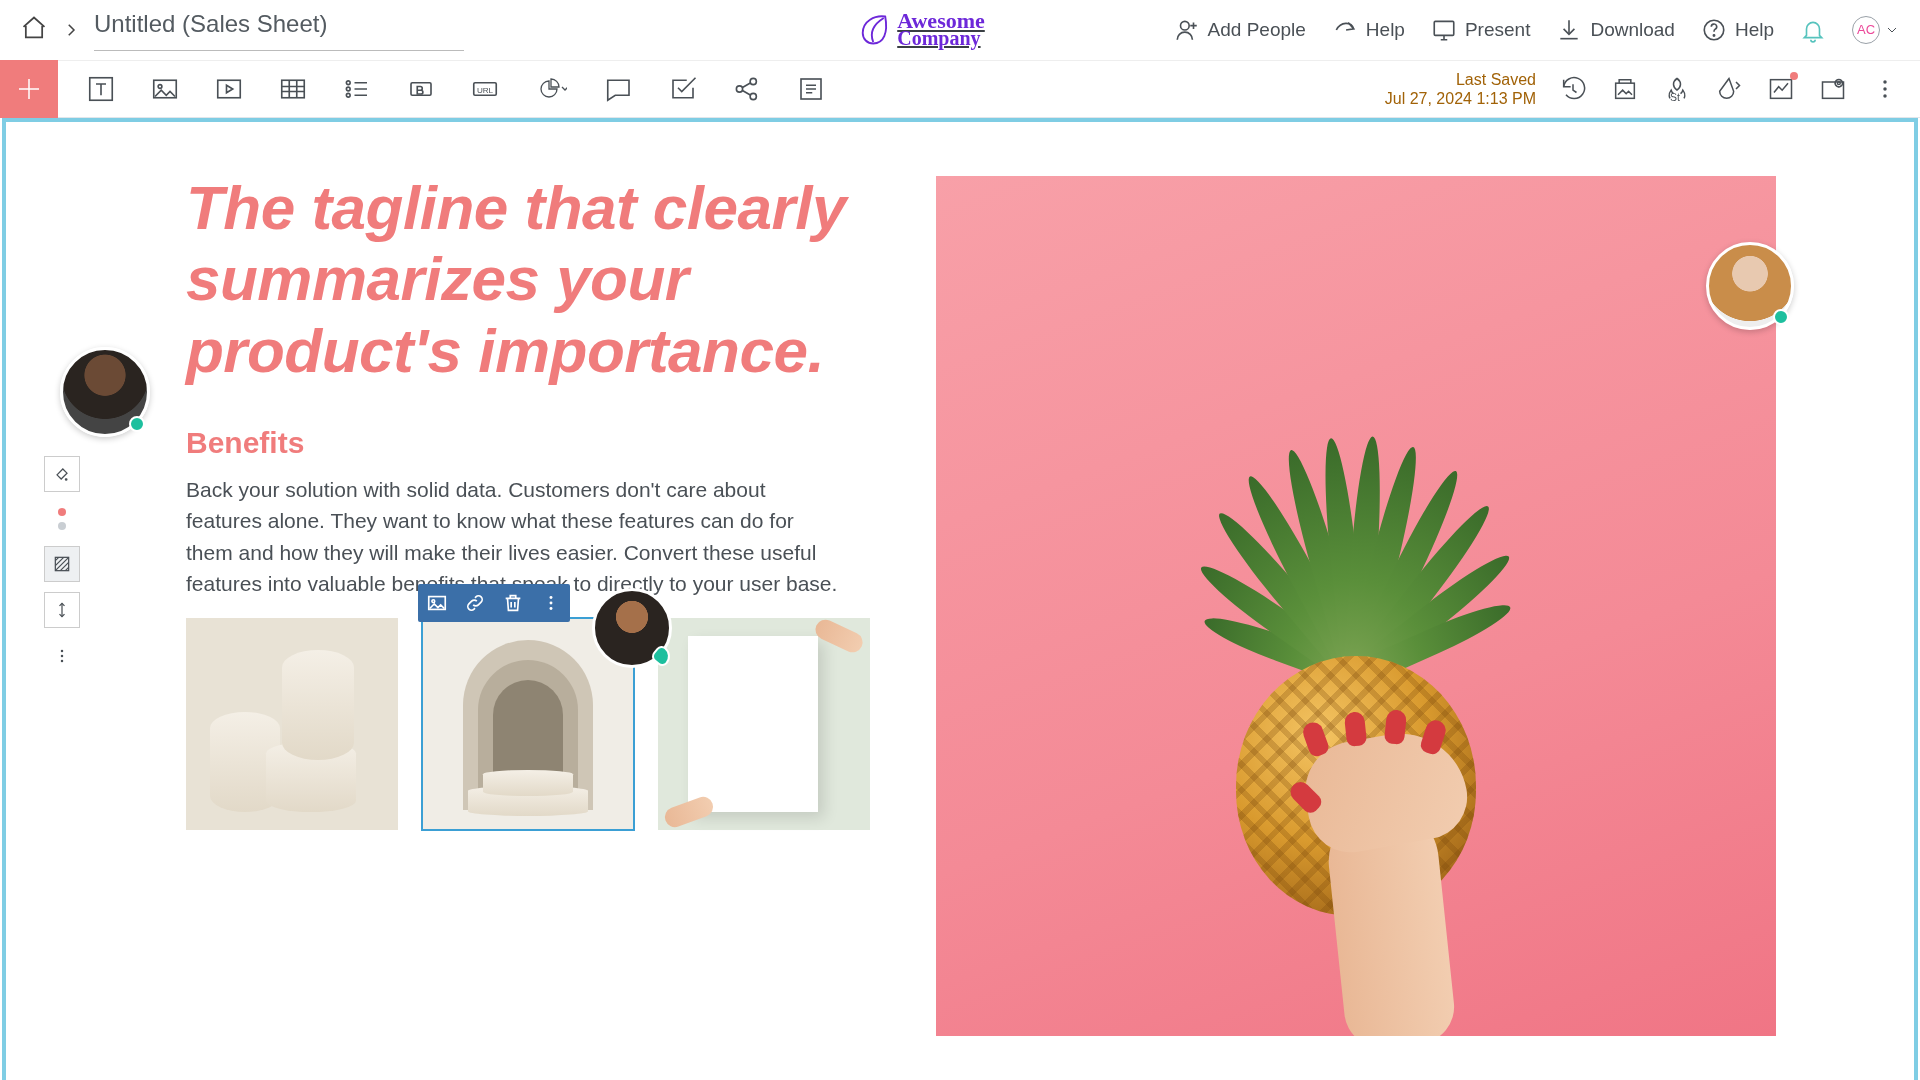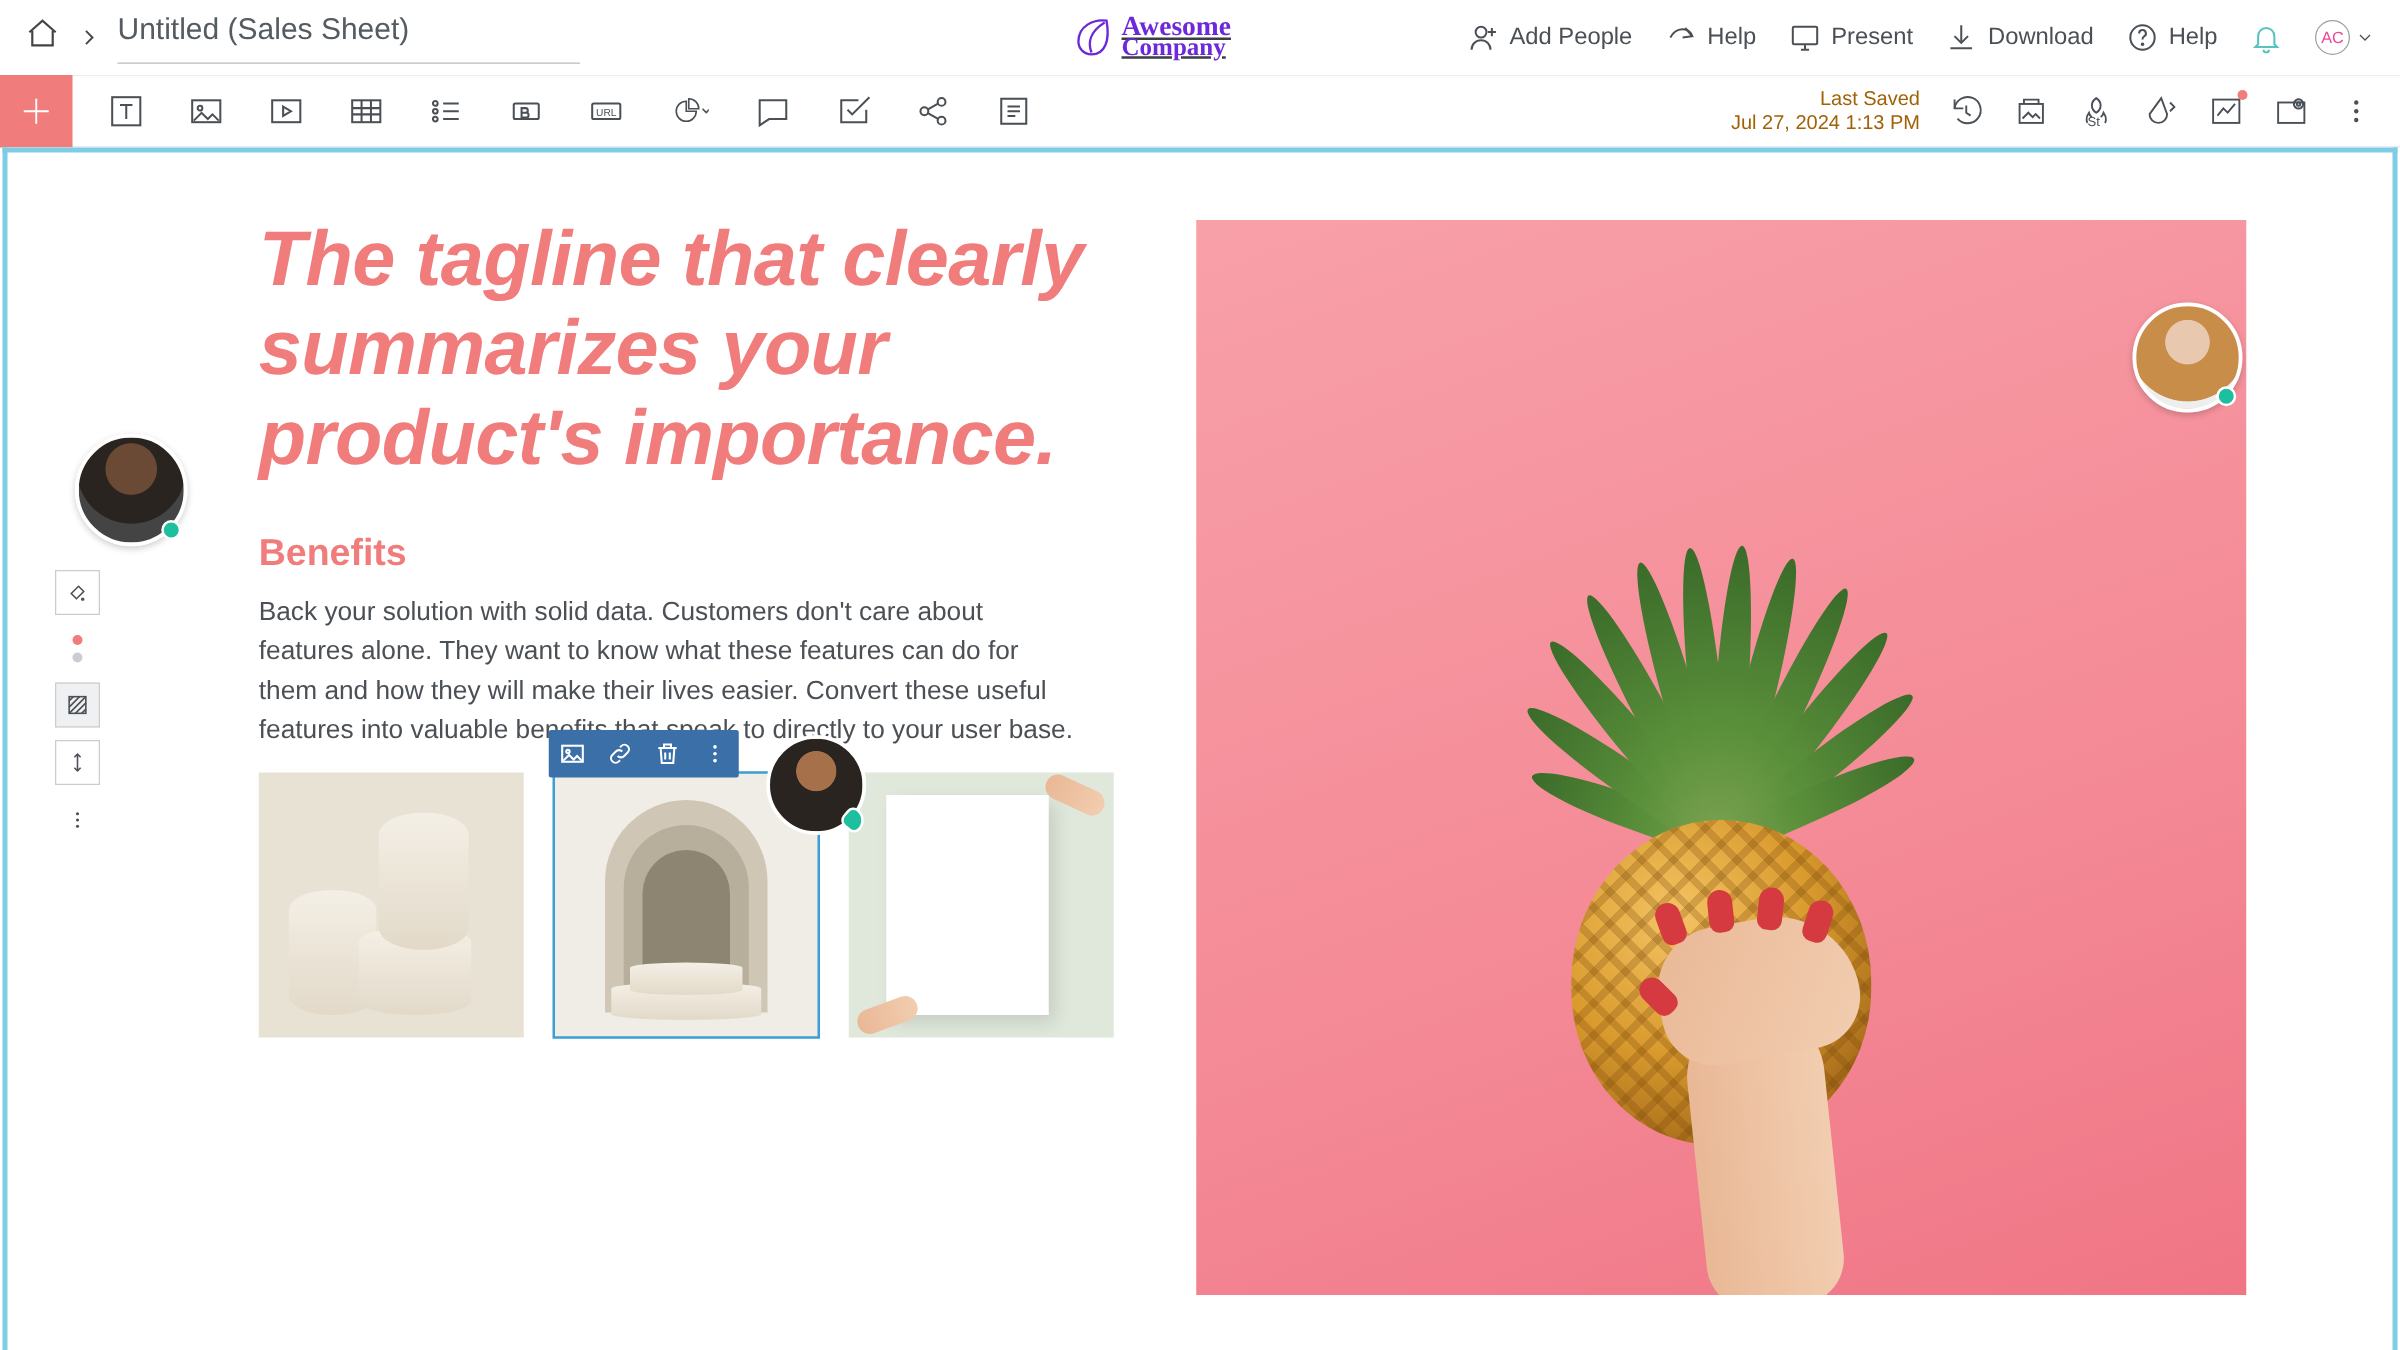--- a/index.html
+++ b/index.html
@@ -27,21 +27,21 @@
   .tools { display:flex; align-items:center; gap:30px; padding-left:26px; }
   .tool { width:34px; height:34px; display:flex; align-items:center; justify-content:center; cursor:pointer; }
   .tool svg{ width:30px; height:30px; stroke:#4a5056; fill:none; stroke-width:1.3; }
   .toolbar-right{ margin-left:auto; display:flex; align-items:center; gap:22px;}
   .lastsaved { text-align:right; font-size:16px; color:#a16207; line-height:1.2;}
   .tright { width:30px; height:30px; display:flex; align-items:center; justify-content:center; cursor:pointer;}
   .tright svg{ width:28px; height:28px; stroke:#4a5056; fill:none; stroke-width:1.3;}
   .tright.dot { position:relative;}
   .tright.dot::after{ content:""; position:absolute; top:-2px; right:-2px; width:8px; height:8px; border-radius:50%; background:#f07c7c;}
   
-  .canvas-frame { border:4px solid #7fcde4; border-bottom:none; width:calc(100% - 4px); margin-left:2px; background:#fff; height:calc(1080px - 60px - 58px); position:relative; overflow:hidden;padding-left:21px;}
+  .canvas-frame { border:4px solid #7fcde4; border-bottom:none; width:calc(100% - 4px); margin-left:2px; background:#fff; height:calc(1080px - 60px - 58px); position:relative; overflow:hidden;}
   .canvas-inner { padding:50px 50px 0 180px; display:flex; gap:50px; position:relative;}
   .left-col { flex:0 0 700px; }
   .tagline { font-size:62px; font-weight:700; font-style:italic; color:#f07c7c; line-height:1.15; margin-bottom:40px; letter-spacing:-0.5px;}
   .desc { font-size:26px; color:#4a5056; line-height:1.4; margin-bottom:36px; max-width:640px;}
   .benefits-h { font-size:30px; font-weight:800; color:#f07c7c; margin-bottom:14px;}
   .benefits-p { font-size:21px; color:#4a5056; line-height:1.5; max-width:660px; margin-bottom:18px;}
   .thumbs { display:flex; gap:24px; }
   .thumb { width:212px; height:212px; background:#e8e2d5; position:relative;}
   .thumb.sel { outline:2px solid #3b9fd4; outline-offset:-1px; background:#f0ede6;}
   .thumb3 { background:#e0e8dc;}

